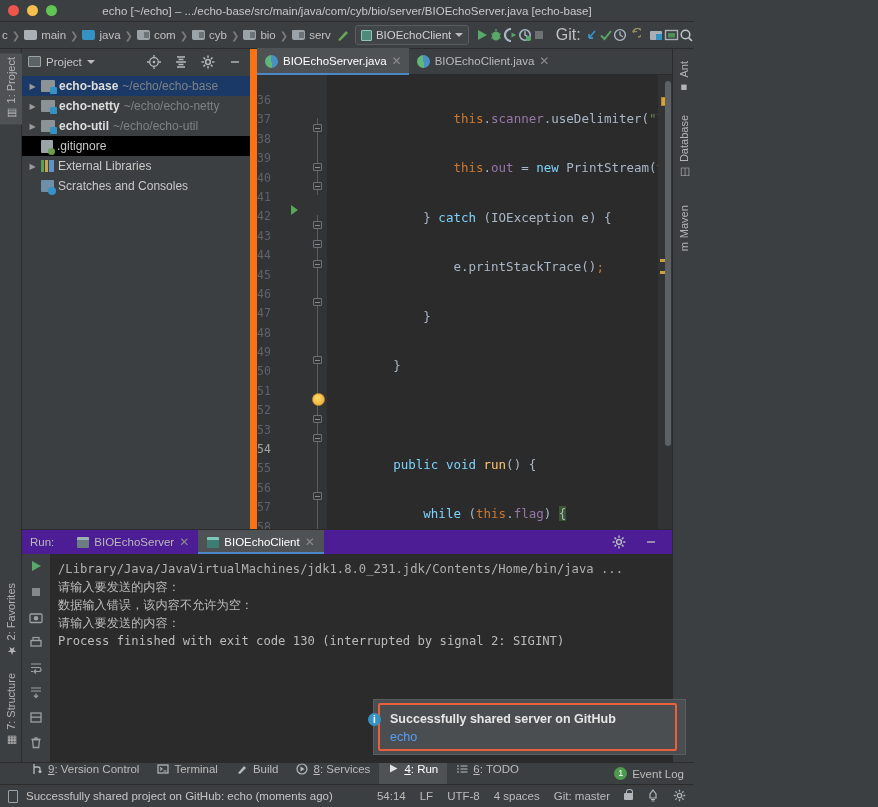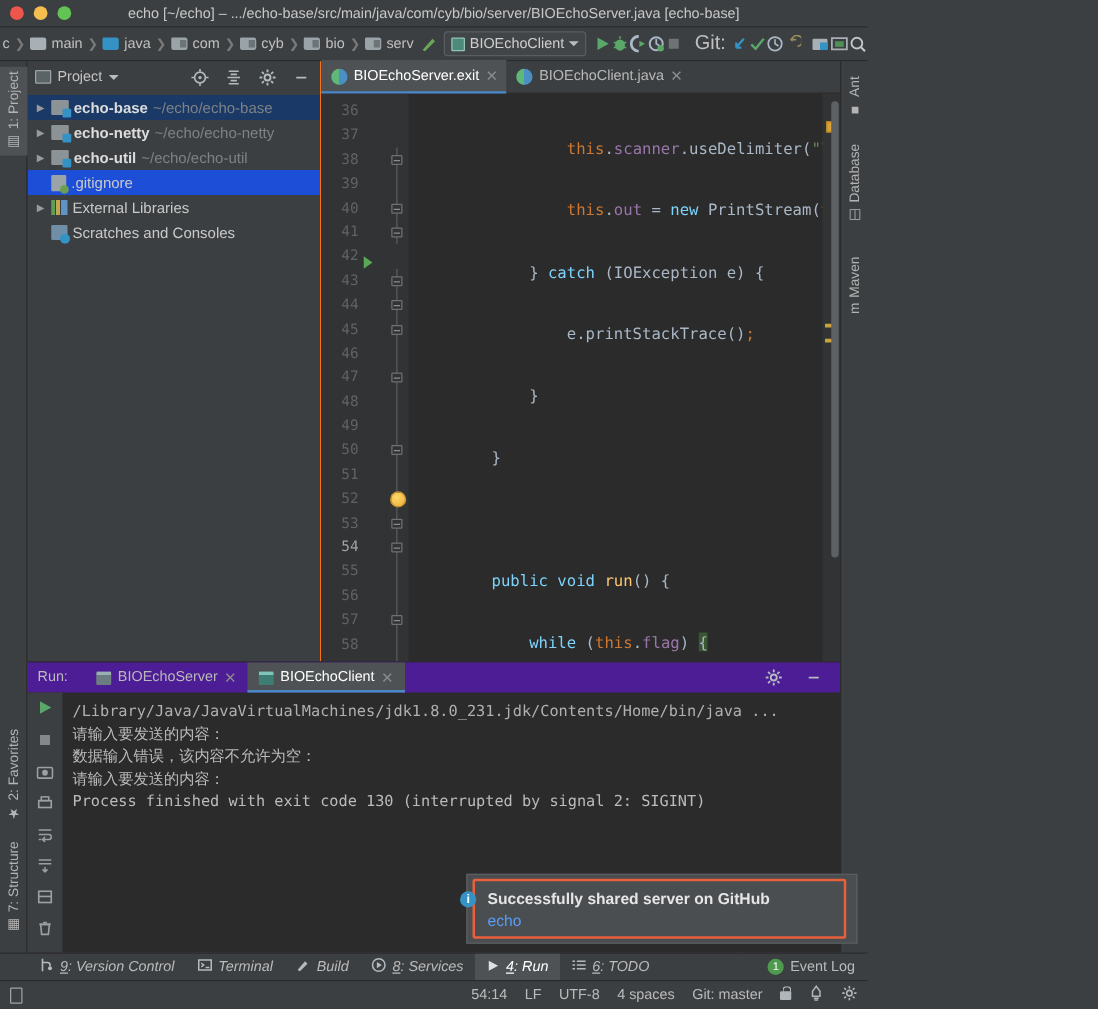--- a/index.html
+++ b/index.html
@@ -79,38 +79,38 @@
     writing-mode: vertical-rl; transform: rotate(180deg);
     font-size: 11px; color: #b4b4b4; text-align: left;
     padding: 4px 0; white-space: nowrap;
     display: flex; align-items: center; gap: 4px;
   }
   .vtab.sel { background: #4e5254; }
 
   
   .project-panel {
     width: 235px; background: #3c3f41; flex: 0 0 235px;
-    display: flex; flex-direction: column; border-right: 1px solid #f97316;
+    display: flex; flex-direction: column; border-right: 7px solid #f97316;
   }
   .pp-header {
     height: 25px; display: flex; align-items: center;
     padding: 0 4px 0 6px; gap: 5px; font-size: 11.5px; color: #c4c4c4;
   }
   .pp-title { flex: 1; display: flex; align-items: center; gap: 5px; }
   .pp-window-ico {
     width: 13px; height: 11px; border: 1.5px solid #9aa3a8; border-radius: 1px;
     background: #5c6366;
   }
   .pp-tree { flex: 1; padding-top: 2px; font-size: 12px; overflow: hidden; }
   .trow {
     display: flex; align-items: center; height: 20px;
     padding-left: 6px; gap: 4px; white-space: nowrap;
   }
   .trow.sel-blue { background: #1b3966; }
-  .trow.sel-brown { background: #1d4ed8; }
+  .trow.sel-brown { background: #000000; }
   .arrow {
     width: 9px; display: inline-block; color: #9a9a9a; font-size: 8px;
     flex: 0 0 9px; text-align: center;
   }
   .mod-ico {
     width: 14px; height: 12px; background: #8c9397; border-radius: 1px;
     position: relative; flex: 0 0 14px;
   }
   .mod-ico::after {
     content:""; position:absolute; right:-2px; bottom:-2px;
@@ -160,21 +160,21 @@
     background: conic-gradient(#4a90c4 0 50%, #5fb87a 0 100%);
     flex: 0 0 13px;
   }
   .tab-x { color: #8b8b8b; font-size: 12px; }
 
   .code-wrap {
     flex: 1; display: flex; background: #2b2b2b; position: relative; overflow: hidden;
   }
   .gutter {
     width: 52px; background: #313335; flex: 0 0 52px;
-    padding-top: 4px; text-align: center; position: relative;
+    padding-top: 16px; text-align: left; position: relative;
   }
   .lnum {
     height: 19.4px; line-height: 19.4px; font-family: "DejaVu Sans Mono", monospace;
     font-size: 11.5px; color: #606366; padding-right: 6px;
   }
   .lnum.cur { color: #a4a3a3; }
   .foldcol {
     width: 18px; flex: 0 0 18px; background: #313335; position: relative; padding-top: 4px;
   }
   .fold {
@@ -295,22 +295,22 @@
     text-align: center; line-height: 13px; font-weight: bold;
   }
 
   
   .bottom-strip {
     position: absolute; left: 0; right: 0; bottom: 23px; height: 22px;
     background: #3c3f41; display: flex; align-items: center;
     border-top: 1px solid #2b2b2b; padding-left: 22px; font-size: 11.5px;
   }
   .btab {
-    display: flex; align-items: center; gap: 5px; height: 22px;
-    padding: 0 9px; color: #bbbbbb; font-style: italic;
+    display: flex; gap: 5px; height: 22px;
+    padding: 0 9px; color: #bbbbbb;
   }
   .btab.active { background: #4e5254; color: #ffffff; }
   .btab u { text-decoration: underline; }
   .eventlog { margin-left: auto; display: flex; align-items: center; gap: 5px; padding-right: 10px; }
   .badge-green {
     width: 13px; height: 13px; border-radius: 50%; background: #4e9a4e;
     color: #fff; font-size: 9px; text-align: center; line-height: 13px;
   }
 
   
@@ -535,21 +535,21 @@
           <span class="scratch-ico"></span>
           <span style="color:#c9c9c9;">Scratches and Consoles</span>
         </div>
       </div>
     </div>
 
     <div class="editor-area">
       <div class="etabs">
         <div class="etab active">
           <span class="java-ico"></span>
-          <span>BIOEchoServer.exit</span>
+          <span>BIOEchoServer.java</span>
           <span class="tab-x">✕</span>
         </div>
         <div class="etab">
           <span class="java-ico"></span>
           <span>BIOEchoClient.java</span>
           <span class="tab-x">✕</span>
         </div>
       </div>
 
       <div class="code-wrap">
@@ -870,20 +870,21 @@
       <span><u>6</u>: <span>TODO</span></span>
     </div>
     <div class="eventlog">
       <span class="badge-green">1</span>
       <span>Event Log</span>
     </div>
   </div>
 
   <div class="statusbar">
     <span class="doc-ico"></span>
+    <span class="sb-msg">Successfully shared project on GitHub: echo (moments ago)</span>
     <div class="sb-right">
       <span>54:14</span>
       <span>LF</span>
       <span>UTF-8</span>
       <span>4 spaces</span>
       <span>Git: master</span>
       <span class="lock-ico"></span>
       <span>
         <svg width="12" height="13" viewBox="0 0 12 13">
             <path d="M6 1 L9 5 L9 9 L3 9 L3 5 Z" fill="none" stroke="#b0b6ba" stroke-width="1.2"></path>

